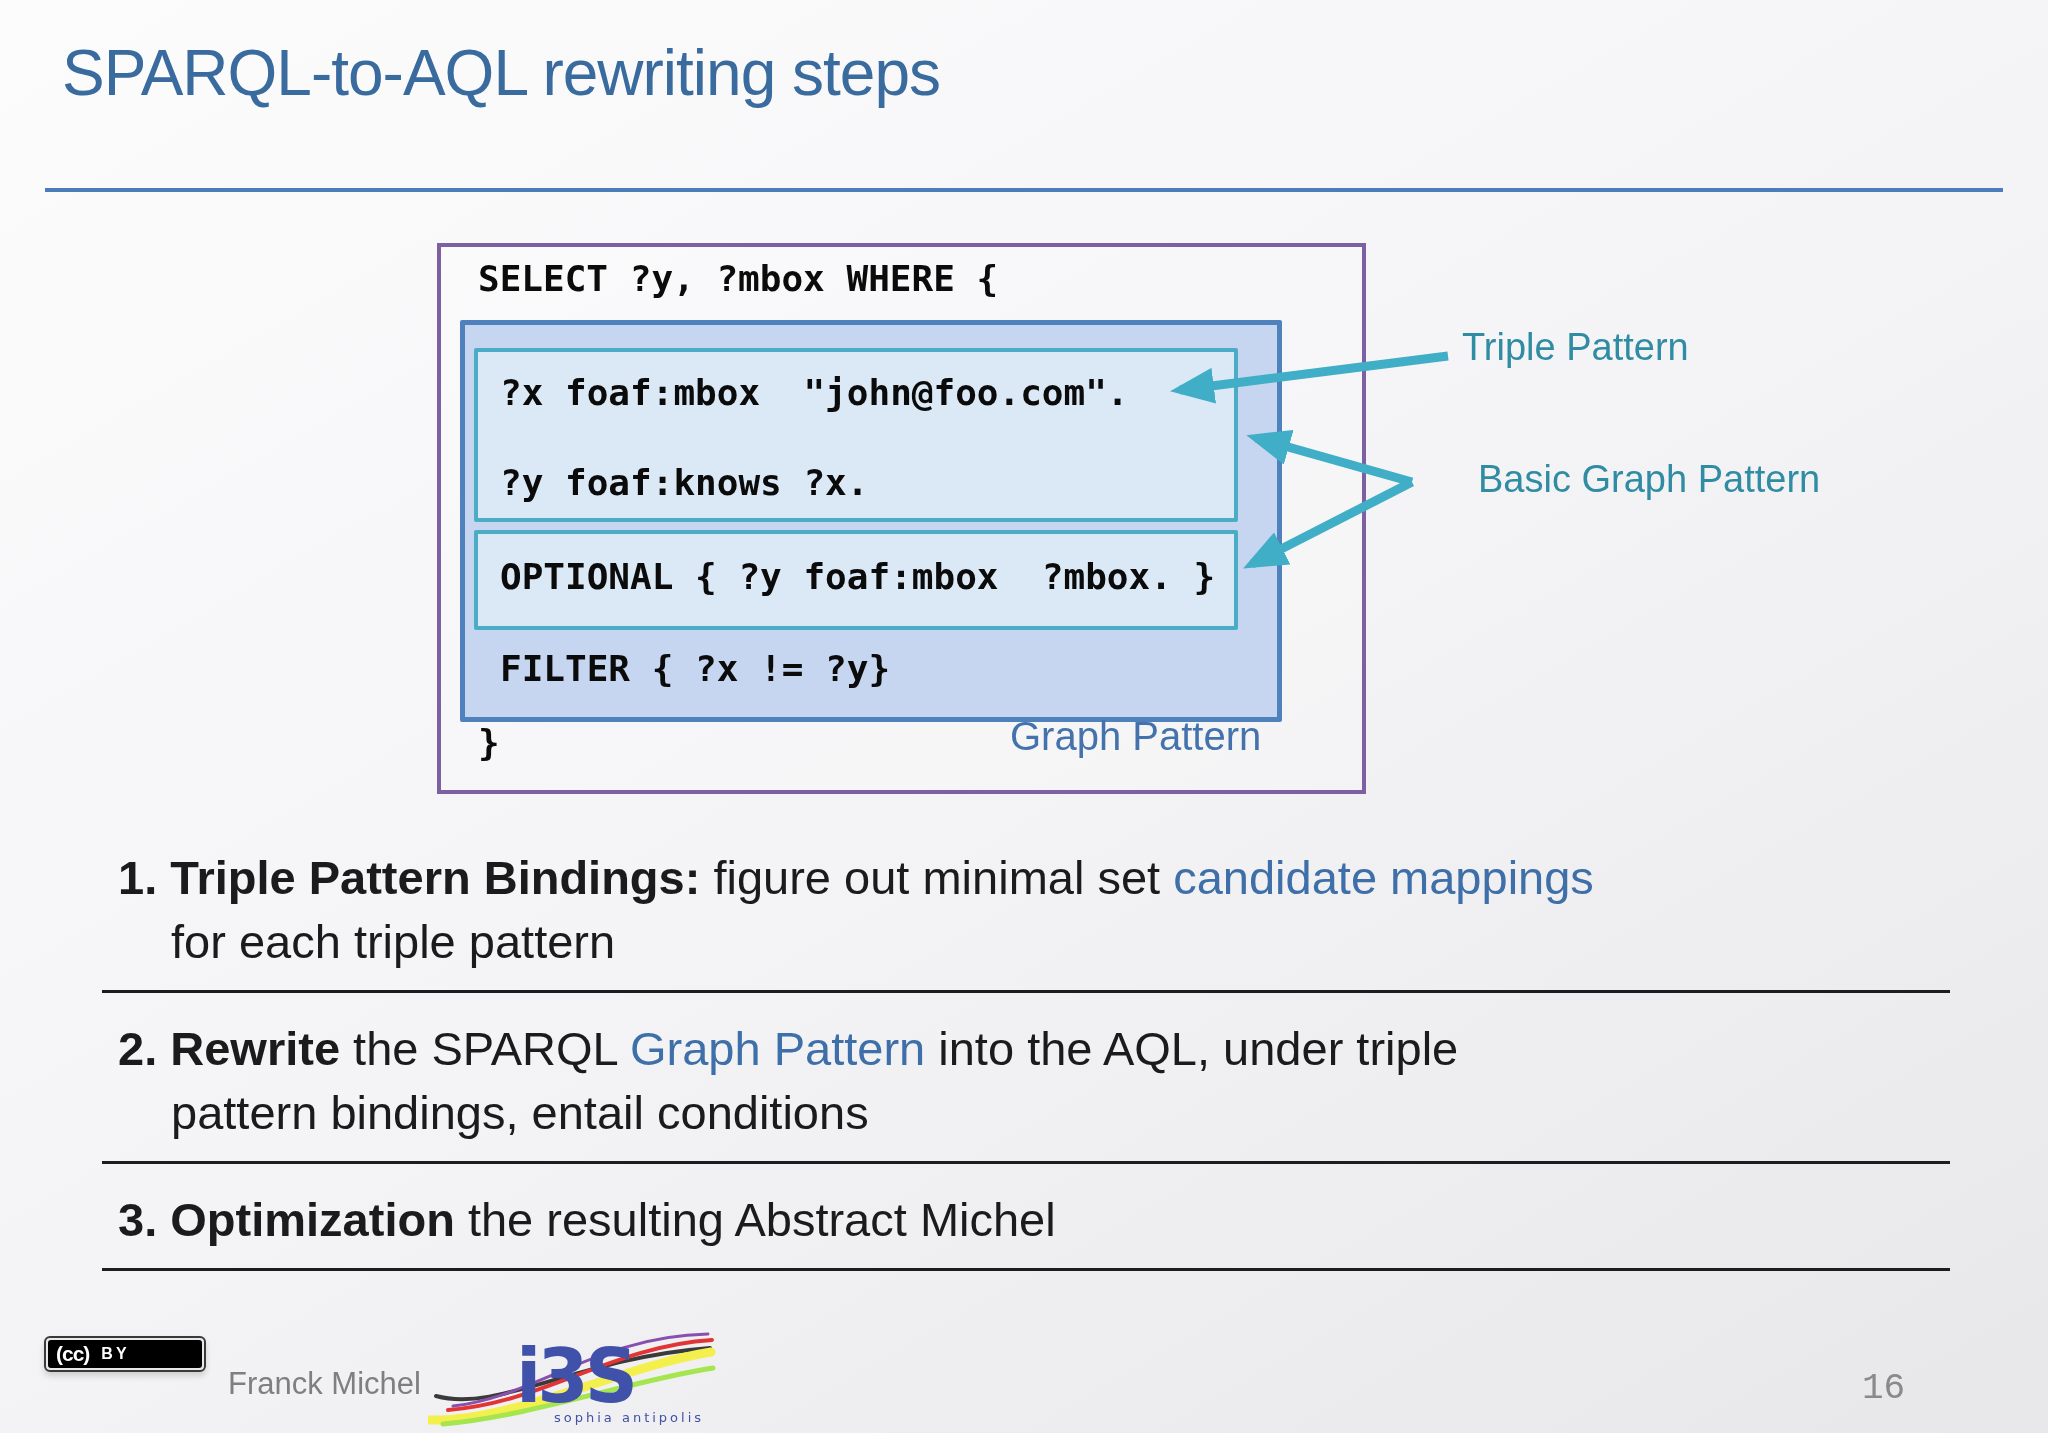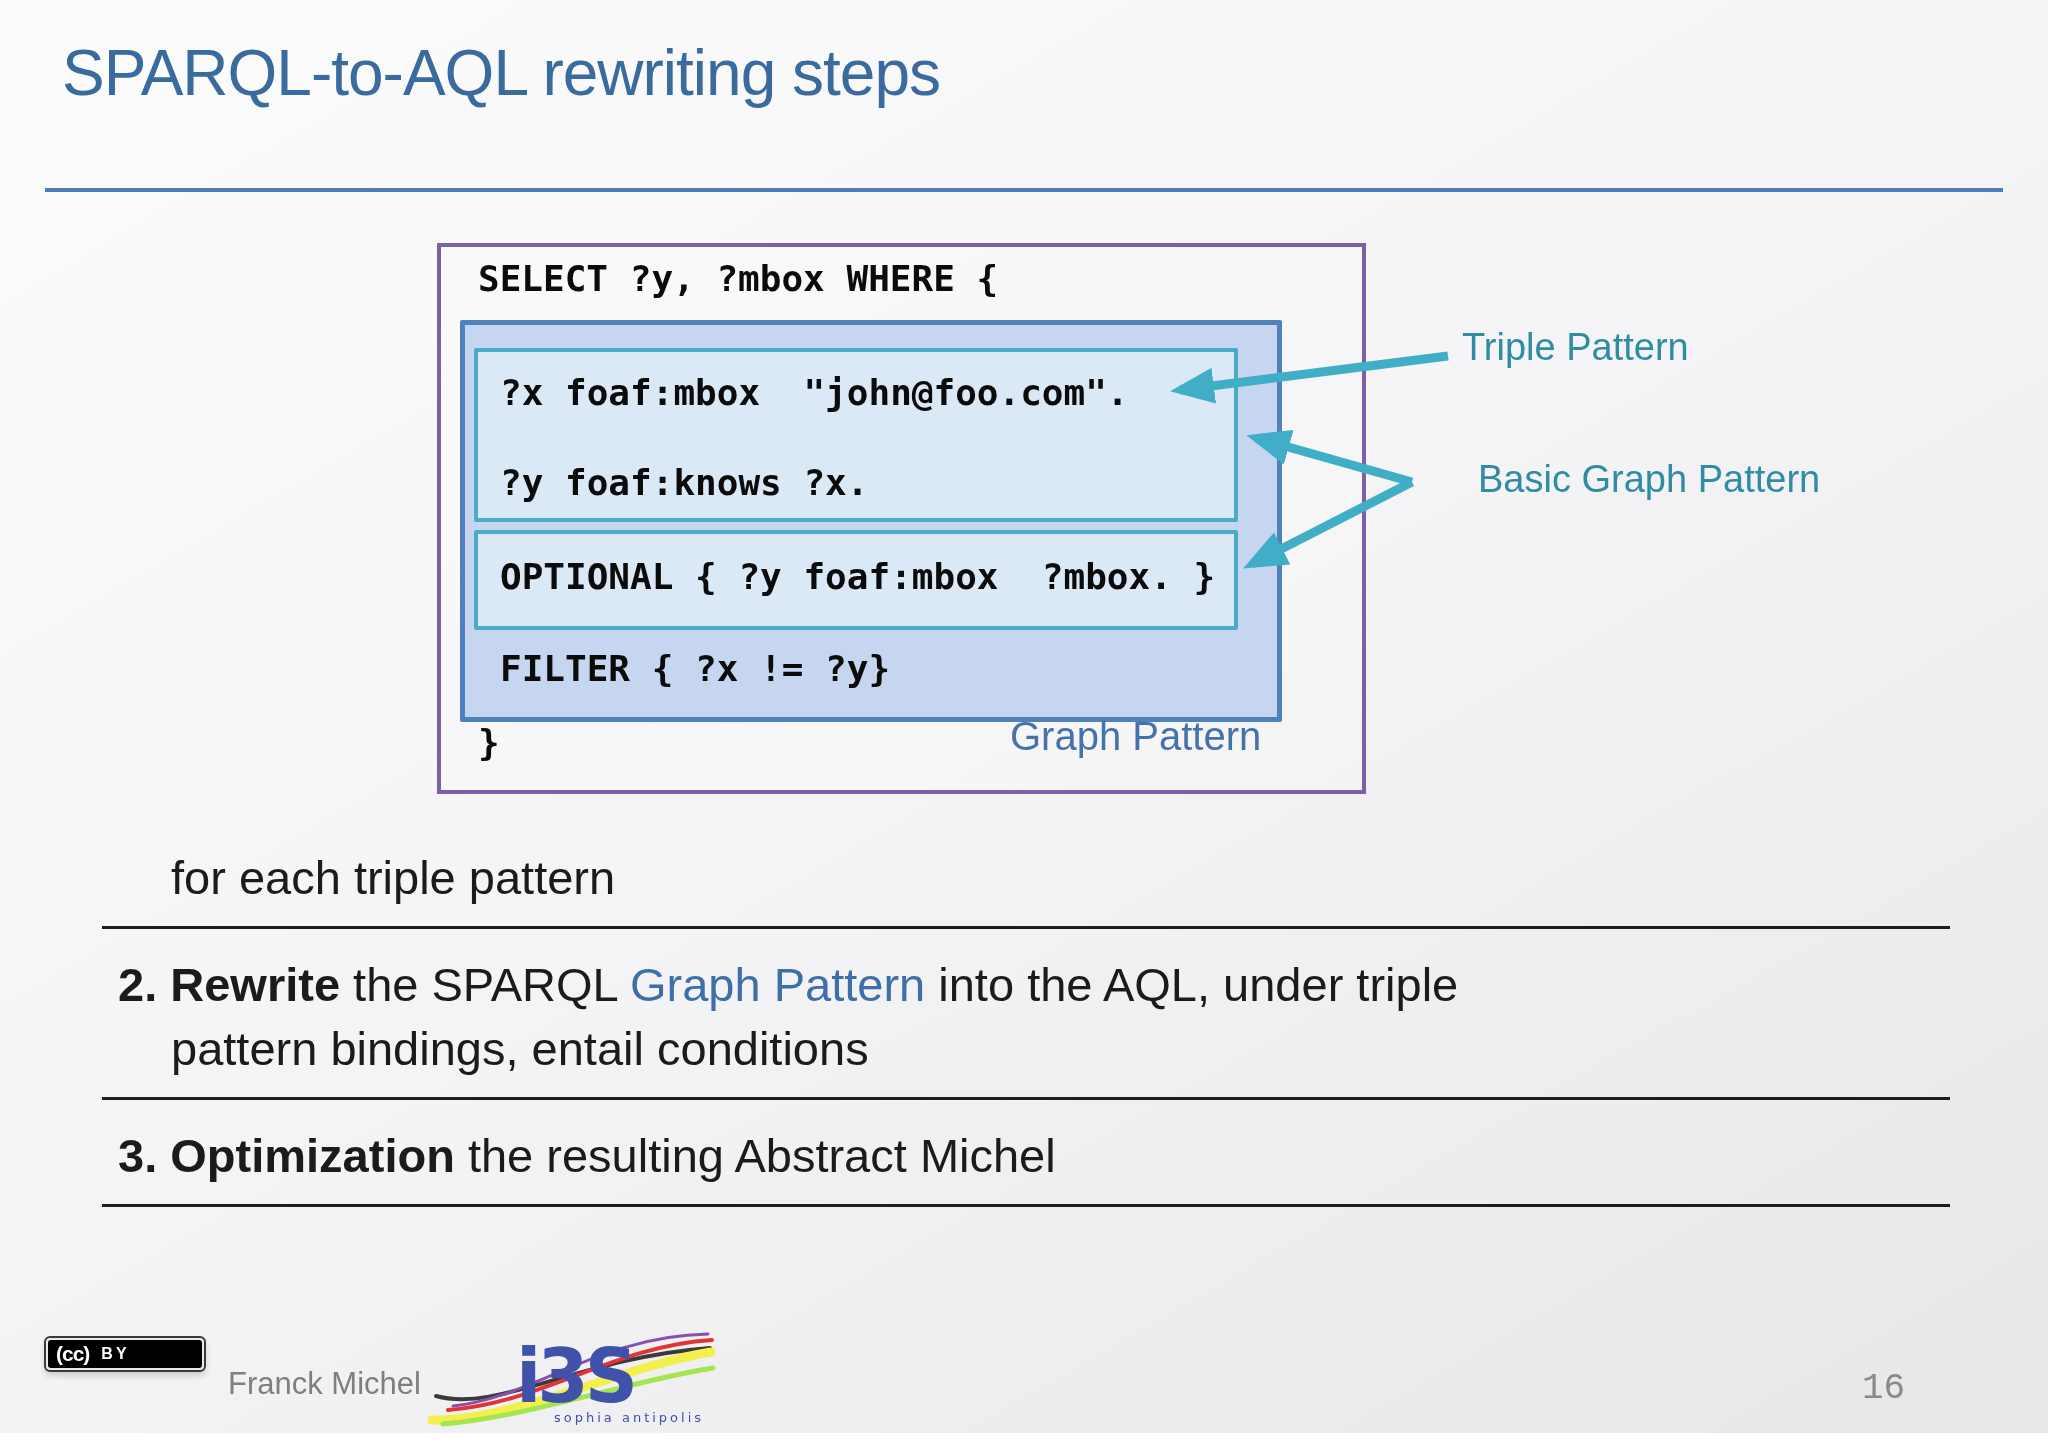--- a/index.html
+++ b/index.html
@@ -96,20 +96,23 @@
       </defs>
       <line x1="1448" y1="356" x2="1180" y2="390" stroke="#3faec6" stroke-width="9" marker-end="url(#ah)"></line>
       <line x1="1412" y1="482" x2="1256" y2="438" stroke="#3faec6" stroke-width="9" marker-end="url(#ah)"></line>
       <line x1="1412" y1="482" x2="1252" y2="564" stroke="#3faec6" stroke-width="9" marker-end="url(#ah)"></line>
     </svg>
   </div>
 
   <div class="steps">
 
     <div class="step">
+      <div class="line1">
+        <b><span>1.</span> <span>Triple Pattern Bindings:</span></b><span> figure out minimal set </span><span class="hl">candidate mappings</span><span></span>
+      </div>
       <div class="line2">for each triple pattern</div>
       <div class="sep"></div>
     </div>
 
     <div class="step">
       <div class="line1">
         <b><span>2.</span> <span>Rewrite</span></b><span> the SPARQL </span><span class="hl">Graph Pattern</span><span> into the AQL, under triple</span>
       </div>
       <div class="line2">pattern bindings, entail conditions</div>
       <div class="sep"></div>

